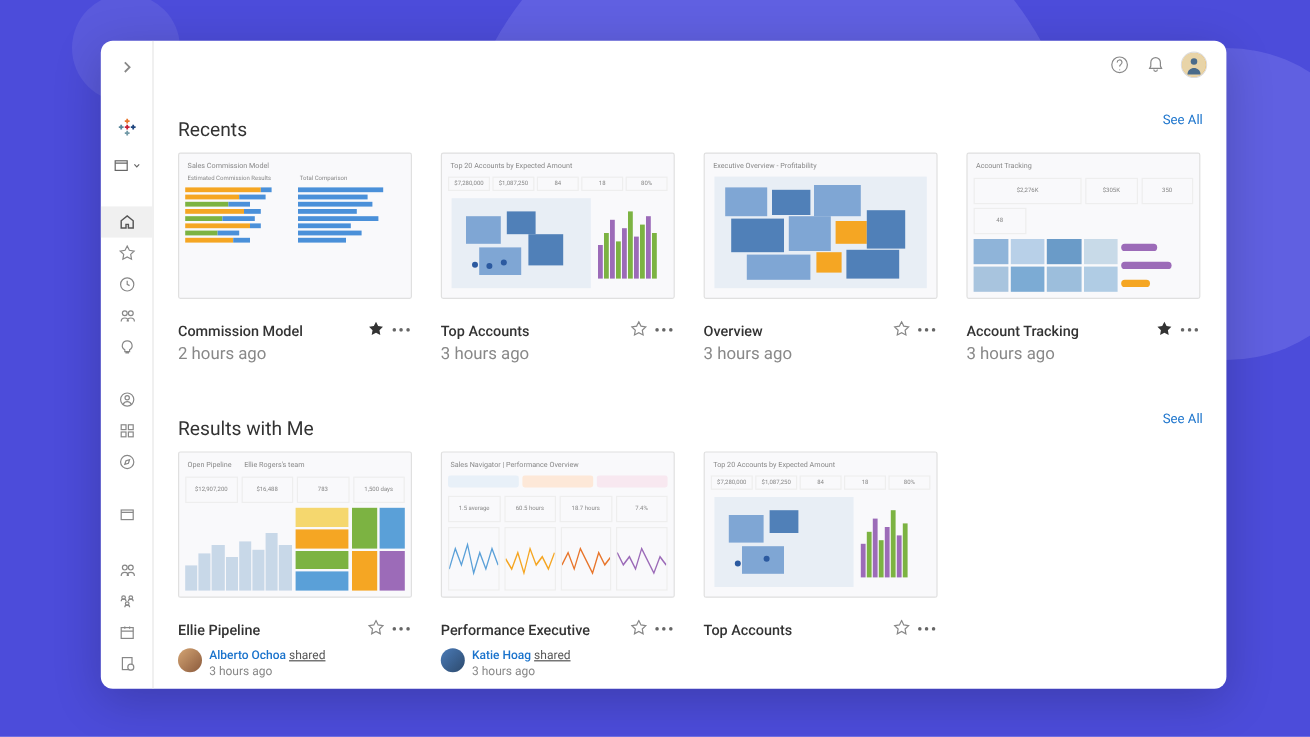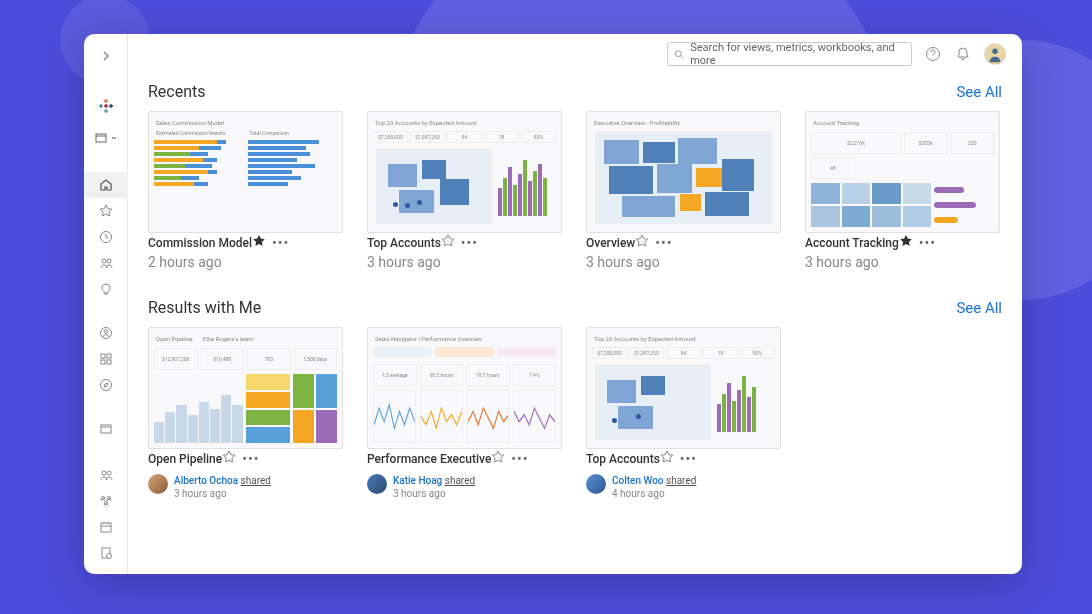--- a/index.html
+++ b/index.html
@@ -86,33 +86,33 @@
   background: linear-gradient(135deg,#f7d794,#f5a623);
   border: 1px solid #ddd;
   display:flex; align-items:center; justify-content:center;
   overflow:hidden;
 }
 .content { padding: 8px 20px 20px 20px; overflow-y:auto; flex:1;}
 .section-head {
   display: flex; justify-content: space-between; align-items: center;
   margin-bottom: 10px;
 }
-.section-title { font-size: 16px; color: #333; font-weight: 400;}
-.see-all { font-size: 15px; color: #1a73cc; cursor:pointer;}
+.section-title { font-size: 16px; color: #333; font-weight: 400; margin-top: 16px;}
+.see-all { font-size: 11px; color: #1a73cc; cursor:pointer;}
 .card-row { display: flex; gap: 24px; margin-bottom: 28px;}
 .card { width: 195px; }
 .thumb {
   width: 195px; height: 122px; border: 1px solid #e0e0e0;
   border-radius: 2px; background: #f9f9fb;
   display:flex; flex-direction:column; padding:5px;
   position:relative; overflow:hidden;
 }
 .card-foot {
-  display:flex; align-items:center; 
-  margin-top:0;
+  display:flex; align-items:center; justify-content:space-between;
+  margin-top:17px;
 }
 .card-title { font-size: 12px; color: #333; font-weight: 500;}
 .card-actions { display:flex; gap:6px; align-items:center;}
 .star { cursor:pointer; color:#666;}
 .star.filled { color:#333;}
 .dots { cursor:pointer; color:#666; font-size:14px; letter-spacing:1px;}
 .card-sub { font-size: 14px; color: #888; margin-top: 2px;}
 .shared-by { display:flex; gap:6px; align-items:flex-start; margin-top:6px;}
 .sm-avatar {
   width:20px; height:20px; border-radius:50%; background:#888;
@@ -274,27 +274,20 @@
         <svg width="14" height="14" viewBox="0 0 14 14">
             <rect x="3" y="2" width="8" height="10" stroke="#888" fill="none"></rect>
             <circle cx="10" cy="10" r="2.5" stroke="#888" fill="#fff"></circle>
           </svg>
       </div>
     </div>
   </div>
 
   <div class="main">
     <div class="topbar">
-      <div class="search">
-        <svg width="11" height="11" viewBox="0 0 12 12">
-            <circle cx="5" cy="5" r="3.5" stroke="#888" fill="none"></circle>
-            <line x1="8" y1="8" x2="11" y2="11" stroke="#888"></line>
-          </svg>
-        <span>Search for views, metrics, workbooks, and more</span>
-      </div>
       <div class="tb-ico">
         <svg width="16" height="16" viewBox="0 0 16 16">
             <circle cx="8" cy="8" r="6.5" stroke="#888" fill="none"></circle>
             <path d="M6 6a2 2 0 1 1 3 1.7c-.6.4-1 .8-1 1.8M8 12v.5" stroke="#888" fill="none"></path>
           </svg>
       </div>
       <div class="tb-ico">
         <svg width="16" height="16" viewBox="0 0 16 16">
             <path d="M8 2a4 4 0 0 1 4 4v3l1 2H3l1-2V6a4 4 0 0 1 4-4zM6.5 12a1.5 1.5 0 0 0 3 0" stroke="#888" fill="none"></path>
           </svg>
@@ -562,21 +555,21 @@
               </div>
               <div class="tree" style="flex:1;grid-template-columns:repeat(2,1fr);">
                 <div style="background:#7cb342"></div>
                   <div style="background:#5aa0d8"></div>
                 <div style="background:#f5a623"></div>
                   <div style="background:#9c6bb8"></div>
               </div>
             </div>
           </div>
           <div class="card-foot">
-            <div class="card-title">Open Pipeline</div>
+            <div class="card-title">Ellie Pipeline</div>
             <div class="card-actions">
               <span class="star"><svg width="14" height="14" viewBox="0 0 14 14">
                     <path d="M7 1l1.8 3.6 4 .6-2.9 2.8.7 4L7 10.1 3.4 12l.7-4L1.2 5.2l4-.6z" stroke="#888" fill="none"></path>
                   </svg></span>
               <span class="dots">•••</span>
             </div>
           </div>
           <div class="shared-by">
             <div class="sm-avatar a1"></div>
             <div class="shared-txt">
@@ -667,25 +660,17 @@
           </div>
           <div class="card-foot">
             <div class="card-title">Top Accounts</div>
             <div class="card-actions">
               <span class="star"><svg width="14" height="14" viewBox="0 0 14 14">
                     <path d="M7 1l1.8 3.6 4 .6-2.9 2.8.7 4L7 10.1 3.4 12l.7-4L1.2 5.2l4-.6z" stroke="#888" fill="none"></path>
                   </svg></span>
               <span class="dots">•••</span>
             </div>
           </div>
-          <div class="shared-by">
-            <div class="sm-avatar a3"></div>
-            <div class="shared-txt">
-              <span class="shared-name">Colten Woo</span>
-              <span class="shared-word">shared</span>
-              <span class="shared-time">4 hours ago</span>
-            </div>
-          </div>
         </div>
       </div>
     </div>
   </div>
 </div>
 
 </body></html>

